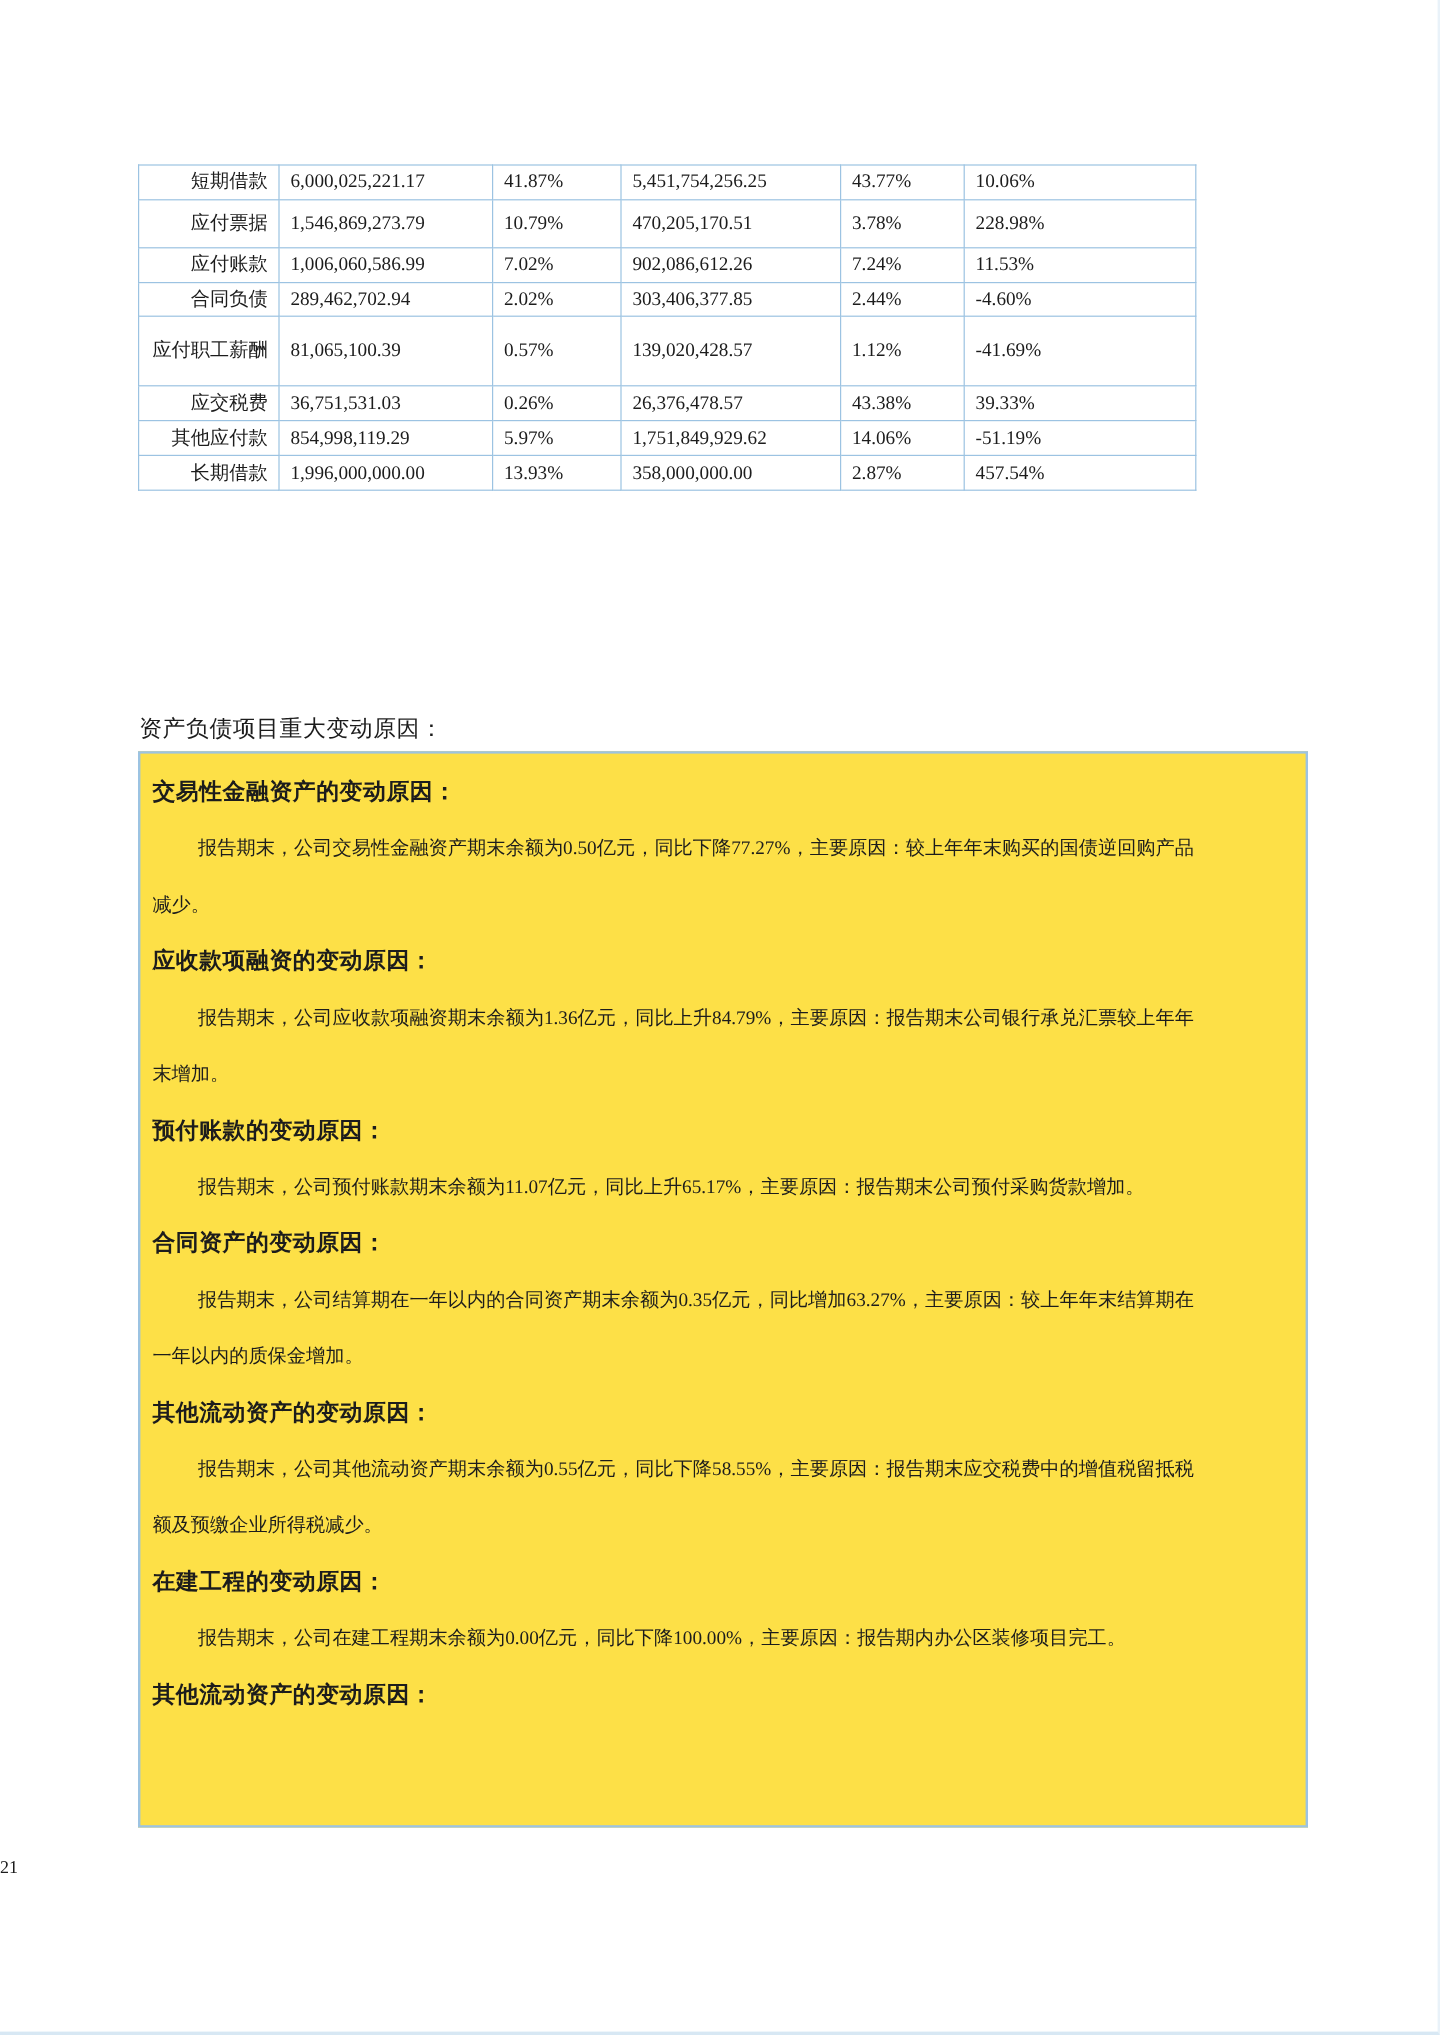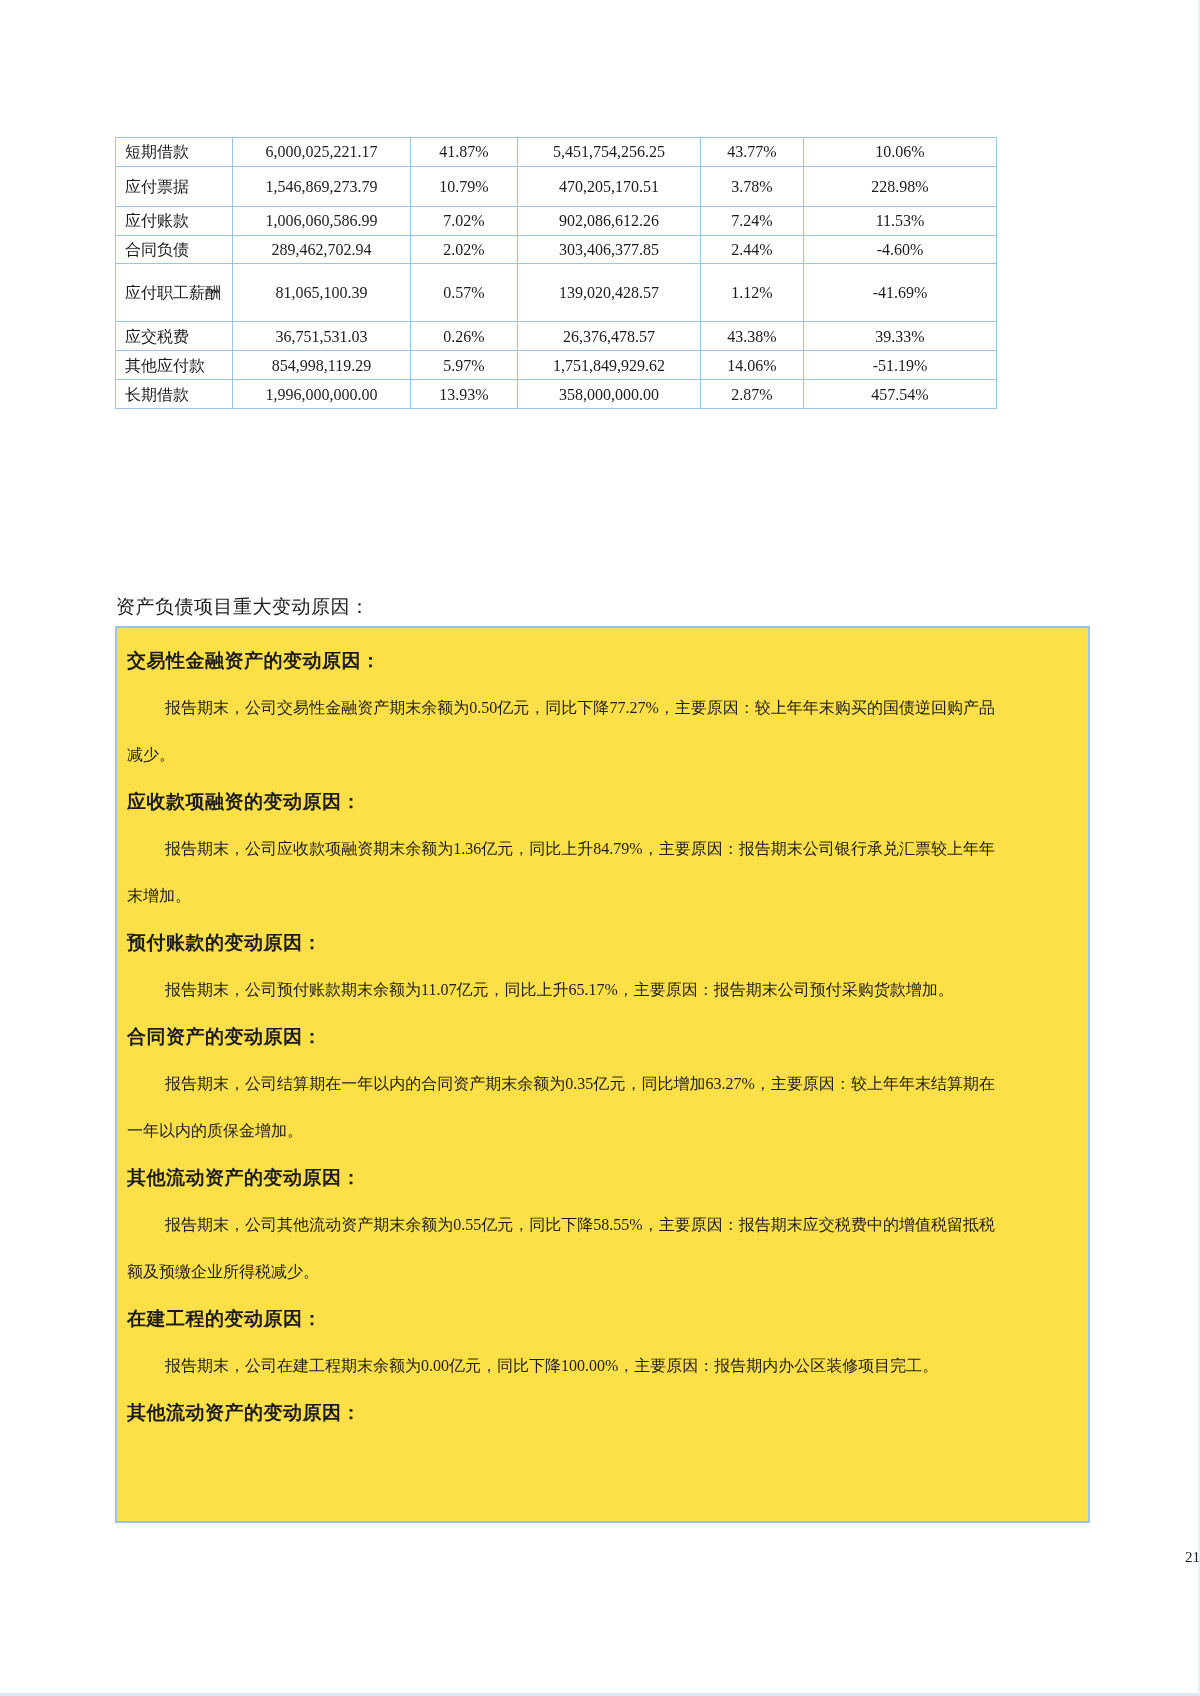--- a/index.html
+++ b/index.html
@@ -25,22 +25,22 @@
     border-collapse:collapse;table-layout:fixed;
     font-size:16px;
   }
   table.fin td{
     border:1.5px solid #9cc3e2;
     padding:2px 9px;
     vertical-align:middle;
     box-sizing:border-box;
     line-height:1.45;
   }
-  td.item{text-align:left;padding-left:10px;margin-top:32px;}
-  td.num{text-align:center;white-space:nowrap;}
+  td.item{text-align:right;padding-left:10px;margin-top:32px;}
+  td.num{text-align:left;white-space:nowrap;}
   
   .section-title{
     position:absolute;left:116px;top:594px;
     font-family:"Liberation Sans","DejaVu Sans",sans-serif;
     font-weight:normal;font-size:19px;
     letter-spacing:0.5px;
   }
   .reason-box{
     position:absolute;left:115px;top:626px;
     width:975px;height:897px;
@@ -60,21 +60,21 @@
   .reason-box p{
     margin:0;
     width:868px;
     font-size:16px;
     line-height:47px;
     text-indent:38px;
     text-align:justify;
   }
   .page-number{
     position:absolute;left:0;top:1549px;width:1200px;
-    text-align:right;font-size:15px;
+    text-align:left;font-size:15px;
   }
 </style>
 </head>
 <body>
 
 <div class="page-edge"></div>
 
 <table class="fin">
   <colgroup>
     <col style="width:117px">

